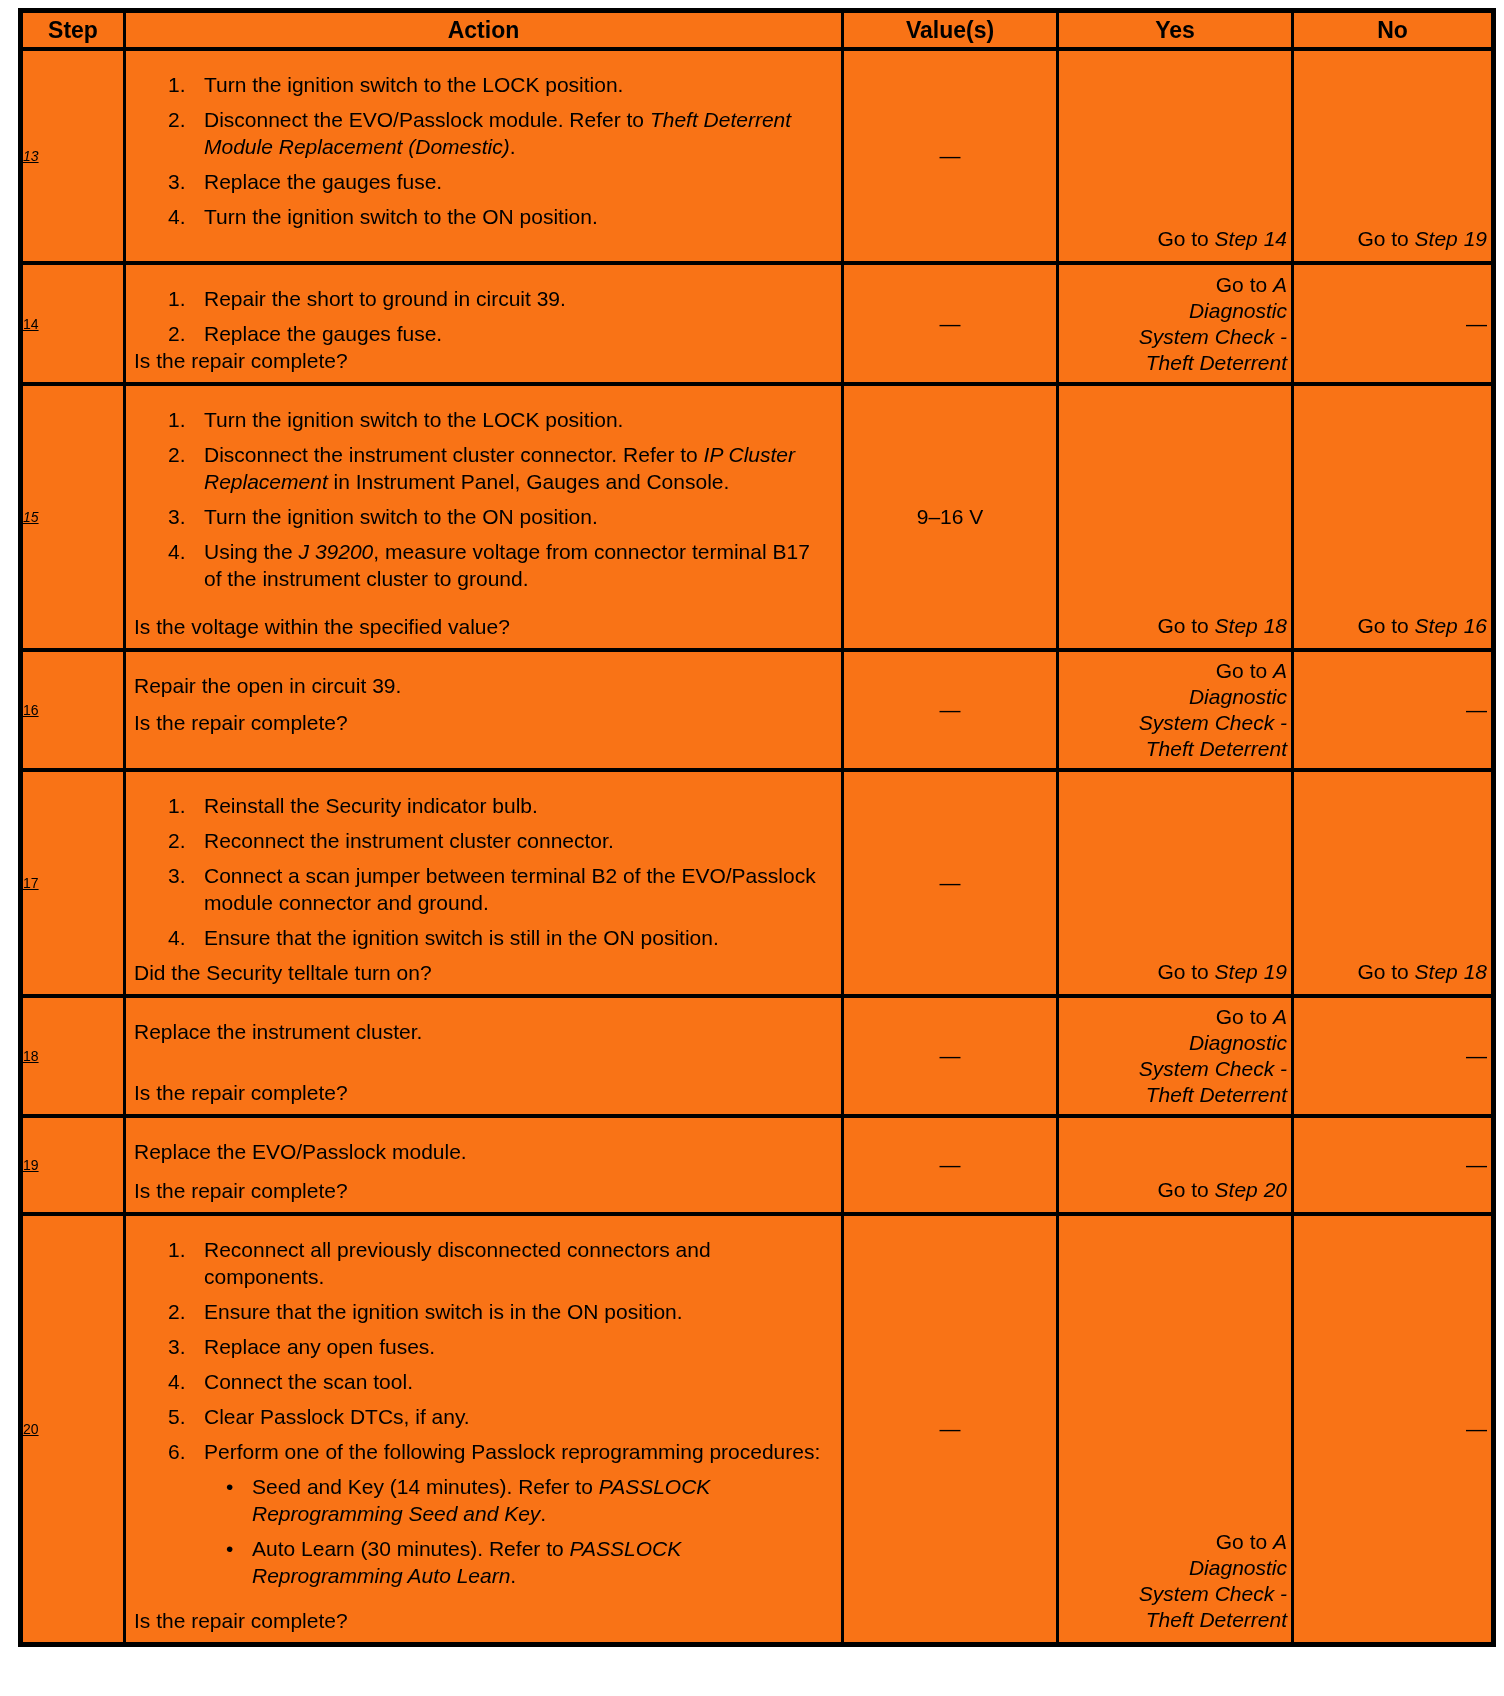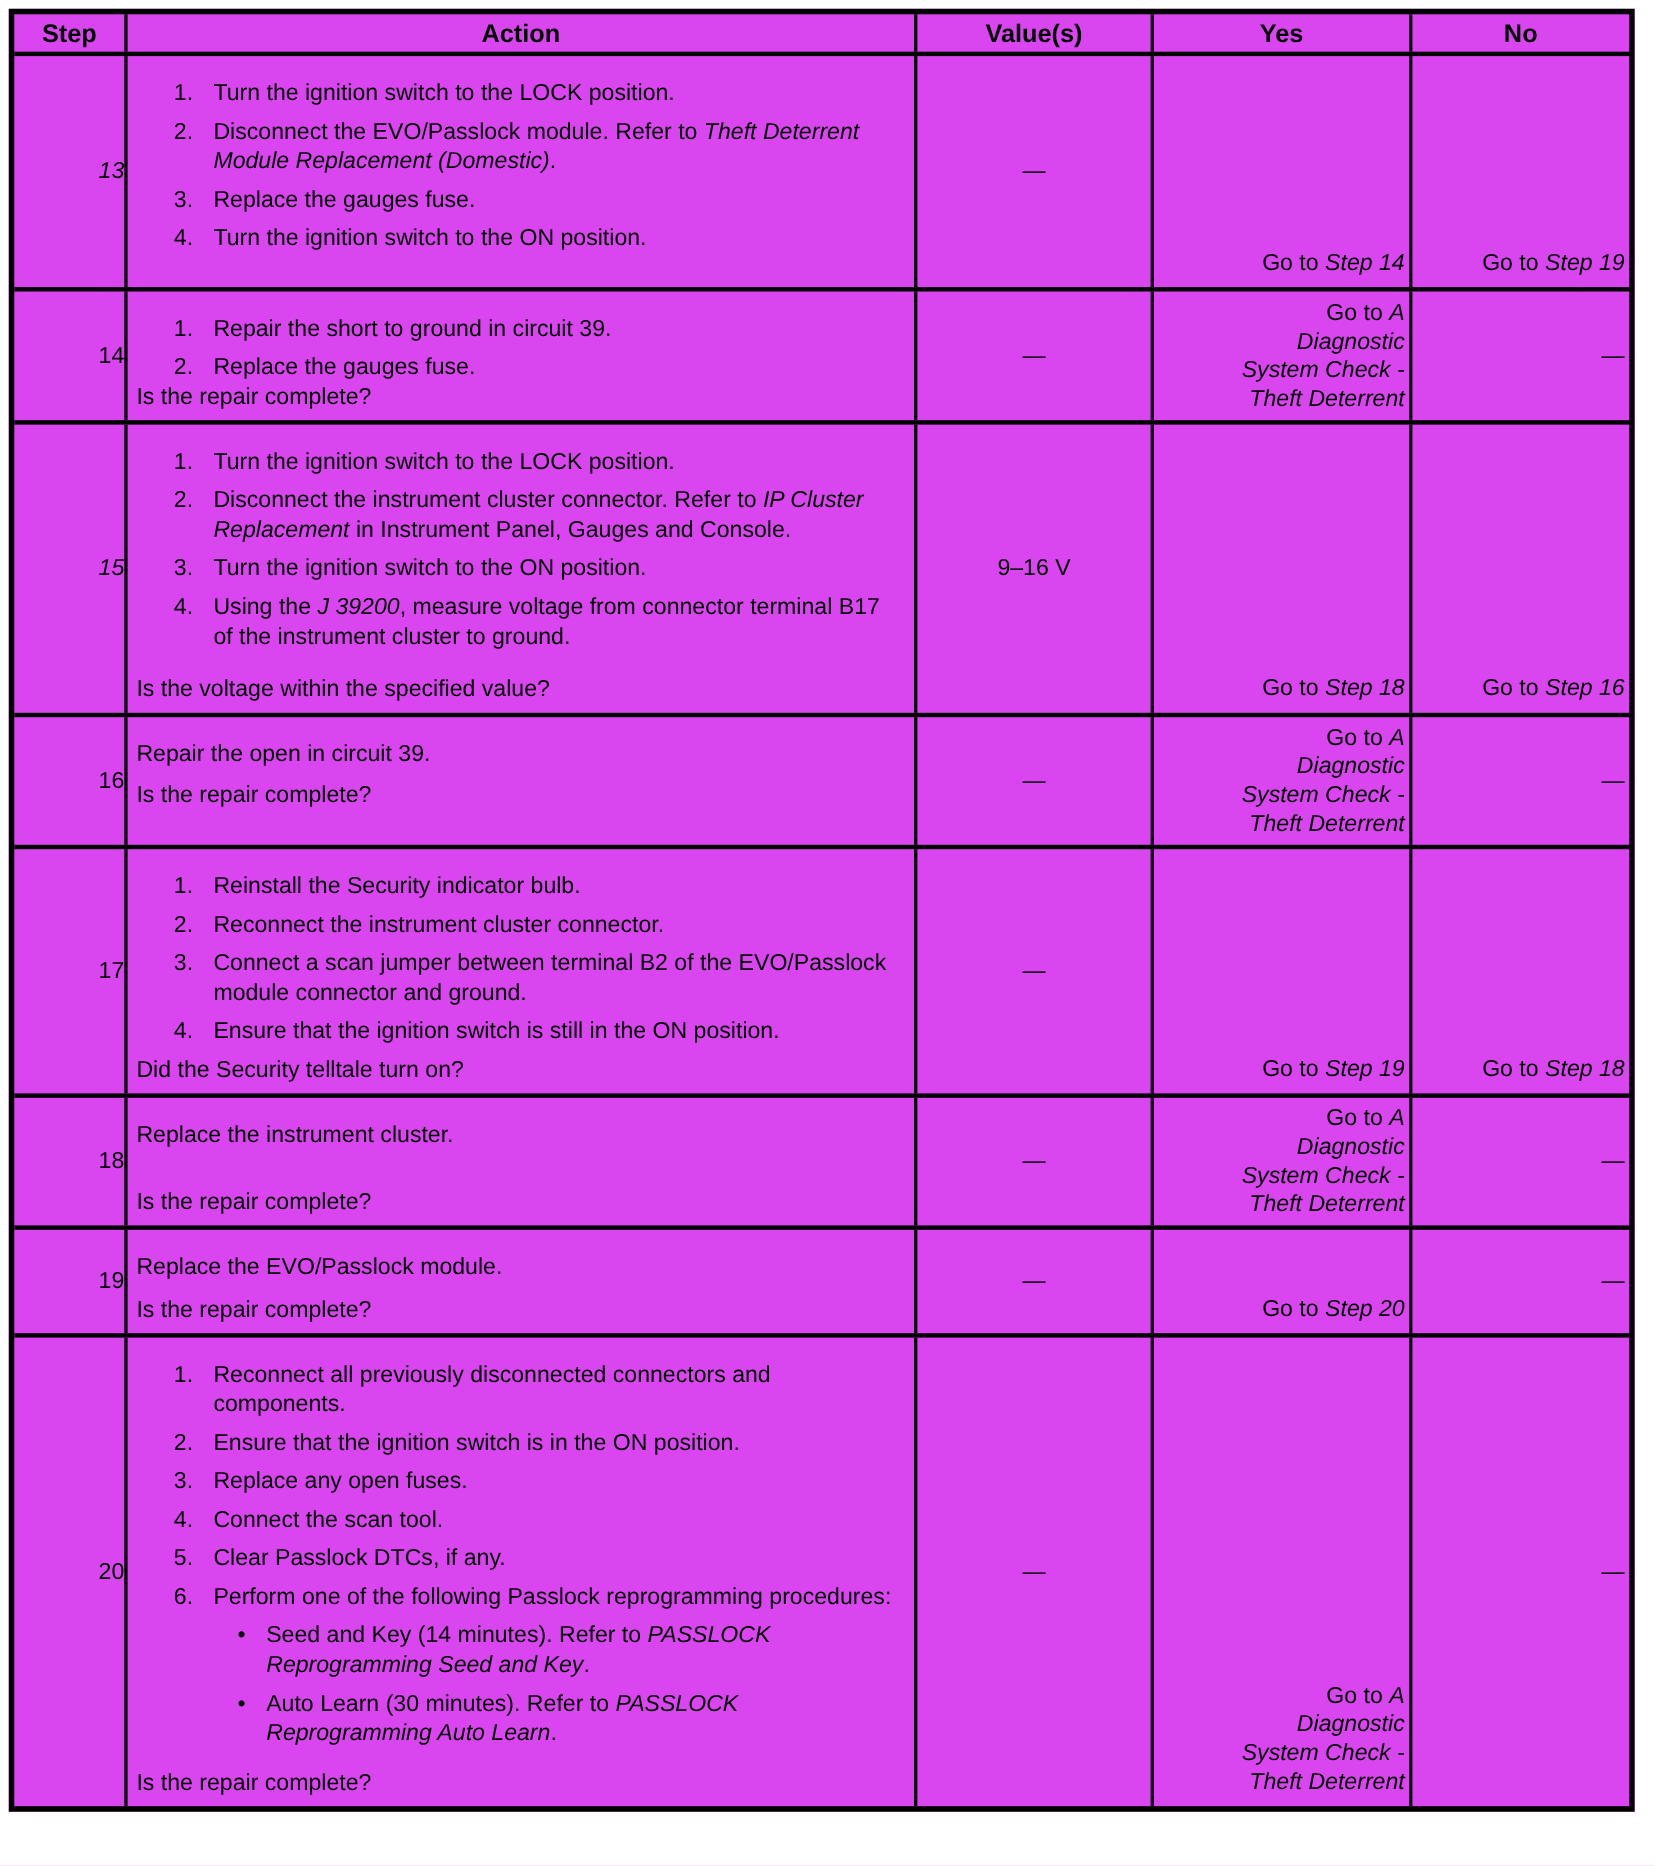--- a/index.html
+++ b/index.html
@@ -1,32 +1,32 @@
 <!DOCTYPE html>
 <html><head>
 <meta charset="utf-8">
 <style>
   html,body{margin:0;padding:0;background:#ffffff;width:1504px;height:1696px;overflow:hidden;
     font-family:"Liberation Sans", sans-serif;color:#000;}
-  .tbl{position:absolute;left:8px;top:8px;width:1478px;border:5px solid #000;box-sizing:border-box;background:#d946ef;}
+  .tbl{position:absolute;left:18px;top:8px;width:1478px;border:5px solid #000;box-sizing:border-box;background:#f97316;}
   .row{display:grid;grid-template-columns:100px 718px 215px 235px 1fr;border-top:4px solid #000;box-sizing:border-box;}
   .row.header-row{border-top:none;min-height:34px;}
   .cell{box-sizing:border-box;border-left:3px solid #000;position:relative;display:flex;flex-direction:column;}
   .cell:first-child{border-left:none;}
   .hcell{justify-content:center;align-items:center;font-weight:bold;font-size:23px;padding:3px 0;}
   
   .tbl > :nth-child(2){min-height:214px;}
   .tbl > :nth-child(3){min-height:118px;}
   .tbl > :nth-child(4){min-height:266px;}
   .tbl > :nth-child(5){min-height:116px;}
   .tbl > :nth-child(6){min-height:226px;}
   .tbl > :nth-child(7){min-height:112px;}
   .tbl > :nth-child(8){min-height:98px;}
   .tbl > :nth-child(9){min-height:430px;}
-  .step-cell{justify-content:center;align-items:flex-end;font-size:21px;}
+  .step-cell{justify-content:center;align-items:flex-start;font-size:14px;text-decoration:underline;}
   .action-cell{padding:12px 10px 8px 0;font-size:21px;line-height:27px;}
   .item{display:flex;margin:8px 0 0 42px;}
   .item .marker{flex:0 0 36px;}
   .item.plain{margin-left:8px;}
   .item.bullet{margin-left:100px;}
   .item.bullet .marker{flex:0 0 26px;}
   .itext{flex:1;}
   .question{margin:10px 0 0 8px;}
   .question.bottom{margin-top:auto;}
   .value-cell{justify-content:center;align-items:center;text-align:center;font-size:21px;}

